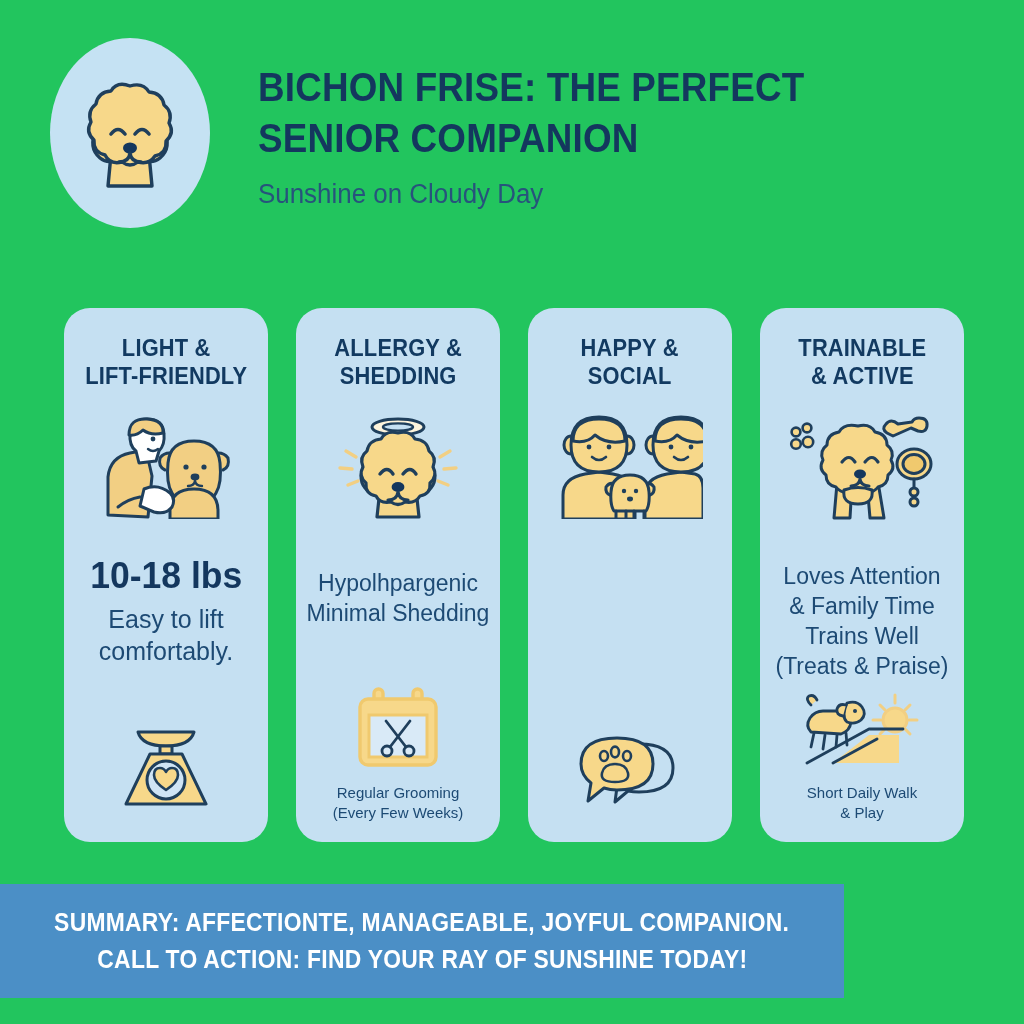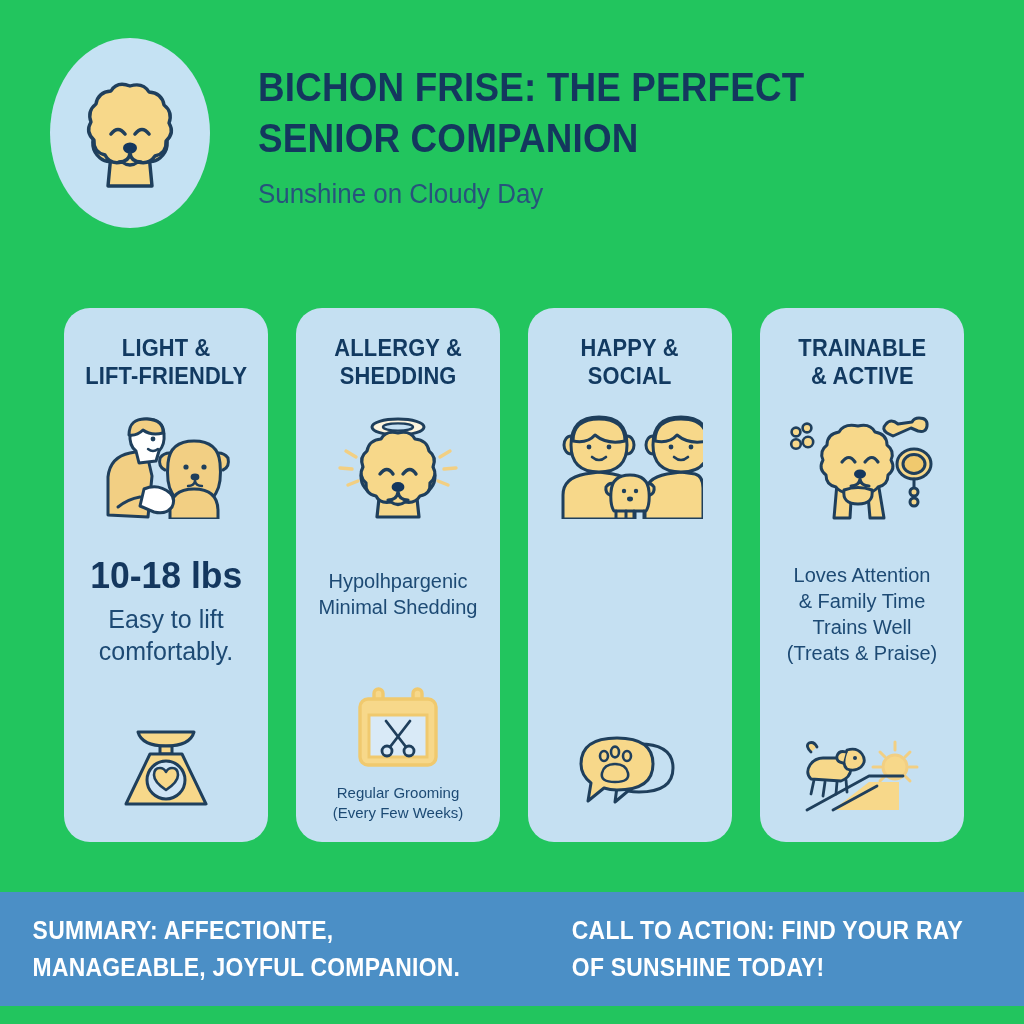--- a/index.html
+++ b/index.html
@@ -121,21 +121,21 @@
   .stat-sub {
     color: #1d4a74;
     font-size: 25px;
     line-height: 1.28;
     margin-top: 6px;
     white-space: pre-line;
   }
 
   .body-text {
     color: #1d4a74;
-    font-size: 20px;
+    font-size: 23px;
     line-height: 1.32;
     margin-top: 46px;
     white-space: pre-line;
   }
 
   .body-text.tight { margin-top: 40px; line-height: 1.3; text-align: center; }
 
   .spacer { flex: 1 1 auto; }
 
   .icon-bottom {
@@ -150,26 +150,26 @@
     font-size: 15px;
     line-height: 1.3;
     margin-top: 8px;
     white-space: pre-line;
   }
 
   
   .footer {
     position: absolute;
     left: 0;
-    bottom: 18px;
-    width: 1024px;
+    bottom: 26px;
+    width: 844px;
     height: 114px;
     background: #4b8fc6;
     display: flex;
-    flex-direction: row;
+    flex-direction: column;
     align-items: center;
     justify-content: center;
   }
 
   .footer-line {
     color: #ffffff;
     font-size: 26px;
     font-weight: bold;
     text-transform: uppercase;
     line-height: 1.42;
@@ -433,20 +433,22 @@
           <g fill="#f7d88a" stroke="#1f3f5c" stroke-width="2.8" stroke-linejoin="round" stroke-linecap="round">
             <path d="M8 16 q-6 -6 -2 -9 q5 -2 8 4"></path>
             <path d="M20 22 q-8 0 -13 7 q-5 8 1 14 l30 2 q9 -3 10 -12 q1 -9 -9 -11 Z"></path>
             <path d="M44 14 q10 -3 15 4 q5 7 -1 13 q-6 5 -14 2 q-6 -5 0 -19 Z"></path>
             <path d="M43 16 q-7 -2 -9 4 q-1 6 6 7"></path>
             <path d="M11 44 L8 58 M22 46 L20 60 M34 46 L33 58 M43 44 L44 56"></path>
           </g>
           <circle cx="52" cy="22" r="2" fill="#1f3f5c"></circle>
         </svg>
       </div>
+      <div class="caption">Short Daily Walk
+&amp; Play</div>
     </div>
 
   </div>
 
   <div class="footer">
     <div class="footer-line">SUMMARY: AFFECTIONTE, MANAGEABLE, JOYFUL COMPANION.</div>
     <div class="footer-line">CALL TO ACTION: FIND YOUR RAY OF SUNSHINE TODAY!</div>
   </div>
 
 </div>

